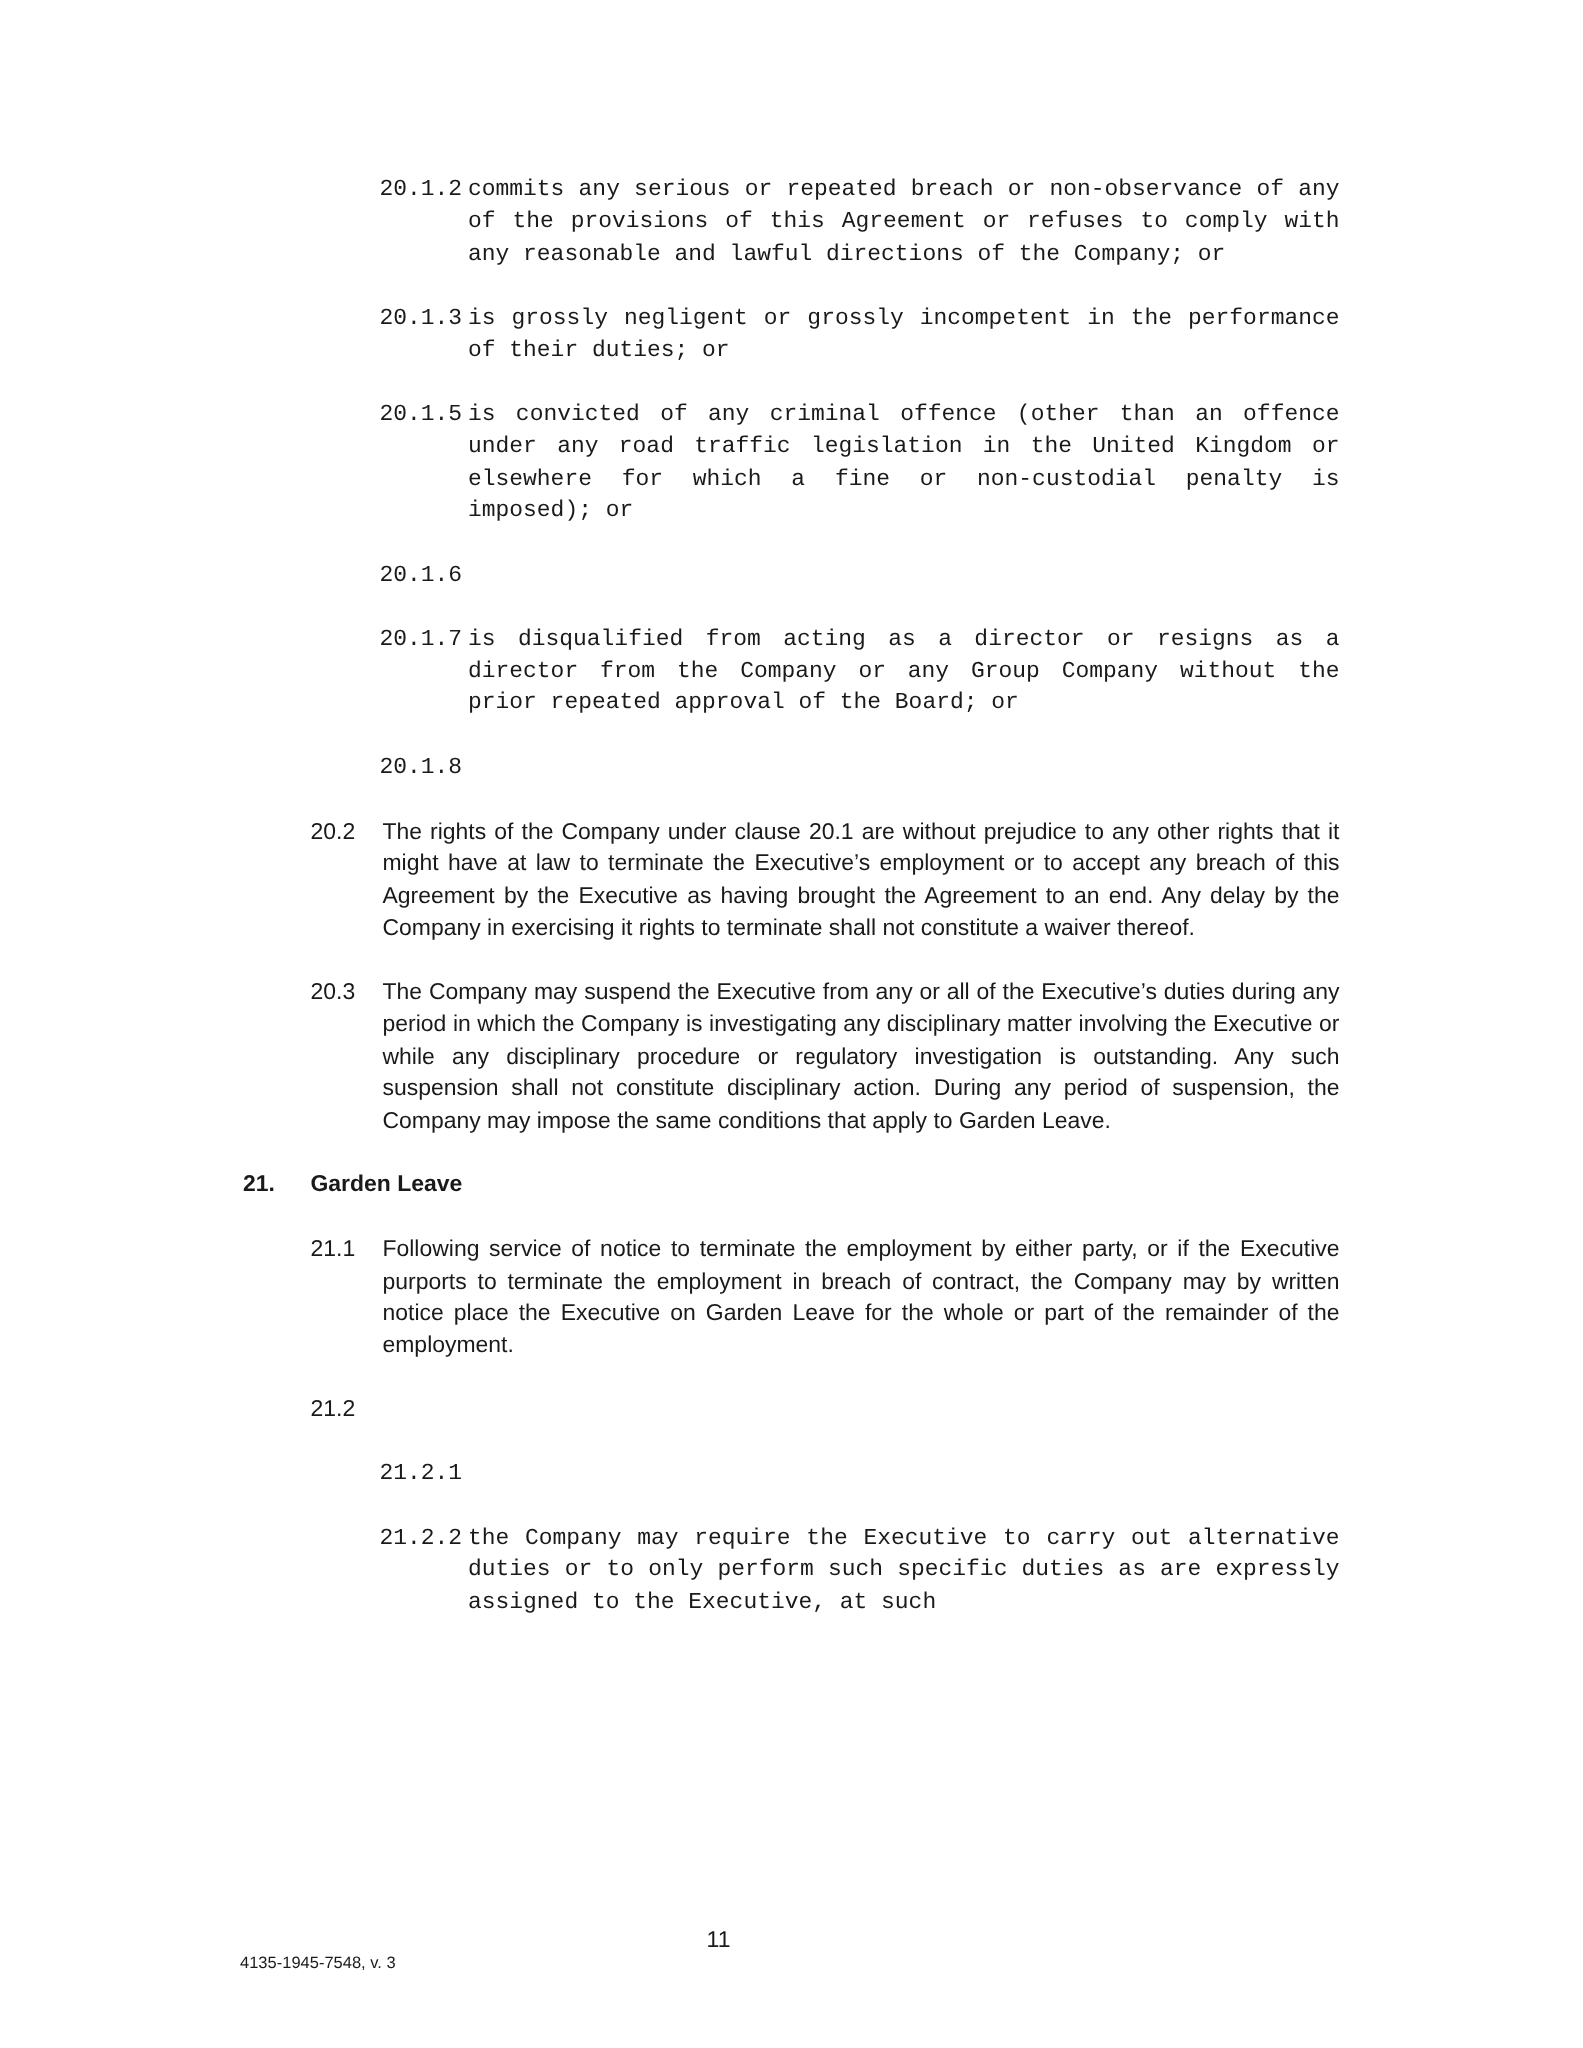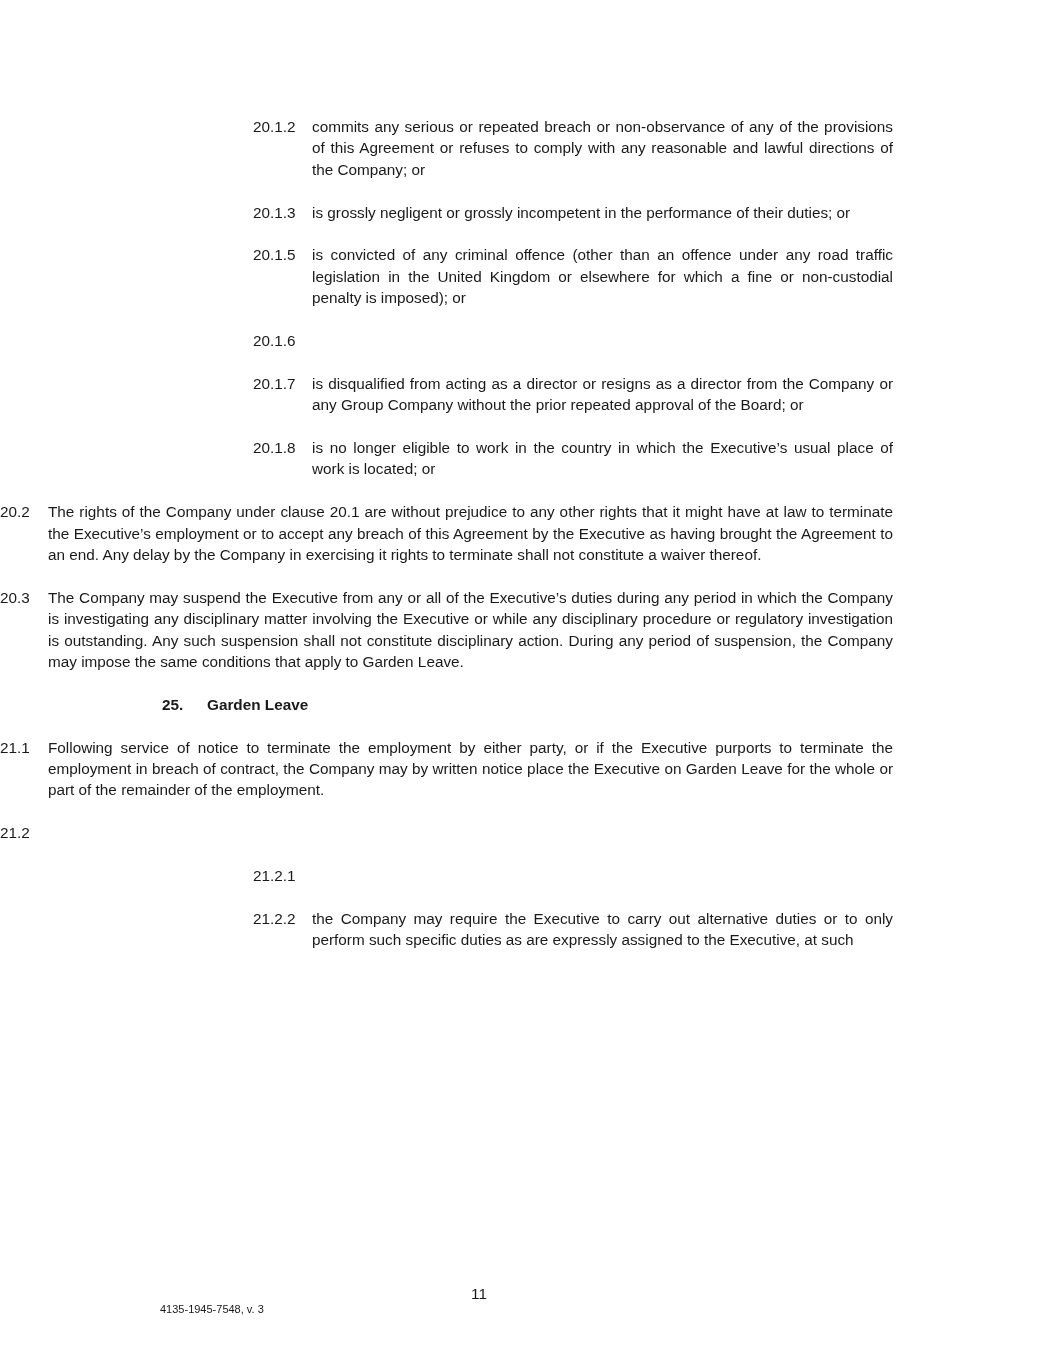--- a/index.html
+++ b/index.html
@@ -30,23 +30,23 @@
   .clause .num {
     flex: 0 0 auto;
     white-space: nowrap;
   }
   .clause .text {
     flex: 1 1 auto;
     text-align: justify;
   }
   .l1 { padding-left: 162px; font-weight: bold; }
   .l1 .num { width: 45px; }
-  .l2 { }
+  .l2 { padding-left: 207px; }
   .l2 .num { width: 48px; }
-  .l3 { padding-left: 253px; }
+  .l3 { padding-left: 253px; font-family: Liberation Mono, monospace; }
   .l3 .num { width: 59px; }
   .page-number {
     position: absolute;
     top: 1283px;
     left: 0;
     width: 958px;
     text-align: center;
   }
   .doc-reference {
     position: absolute;
@@ -74,32 +74,31 @@
       </div>
       <div class="clause l3">
         <span class="num">20.1.6</span>
       </div>
       <div class="clause l3">
         <span class="num">20.1.7</span>
         <div class="text">is disqualified from acting as a director or resigns as a director from the Company or any Group Company without the prior repeated approval of the Board; or</div>
       </div>
       <div class="clause l3">
         <span class="num">20.1.8</span>
-        <div class="text">is no longer eligible to work in the country in which the Executive’s usual place of work is located; or</div>
       </div>
       <div class="clause l2">
         <span class="num">20.2</span>
         <div class="text">The rights of the Company under clause 20.1 are without prejudice to any other rights that it might have at law to terminate the Executive’s employment or to accept any breach of this Agreement by the Executive as having brought the Agreement to an end. Any delay by the Company in exercising it rights to terminate shall not constitute a waiver thereof.</div>
       </div>
       <div class="clause l2">
         <span class="num">20.3</span>
         <div class="text">The Company may suspend the Executive from any or all of the Executive’s duties during any period in which the Company is investigating any disciplinary matter involving the Executive or while any disciplinary procedure or regulatory investigation is outstanding. Any such suspension shall not constitute disciplinary action. During any period of suspension, the Company may impose the same conditions that apply to Garden Leave.</div>
       </div>
       <div class="clause l1">
-        <span class="num">25.</span>
+        <span class="num">21.</span>
         <div class="text">Garden Leave</div>
       </div>
       <div class="clause l2">
         <span class="num">21.1</span>
         <div class="text">Following service of notice to terminate the employment by either party, or if the Executive purports to terminate the employment in breach of contract, the Company may by written notice place the Executive on Garden Leave for the whole or part of the remainder of the employment.</div>
       </div>
       <div class="clause l2">
         <span class="num">21.2</span>
       </div>
       <div class="clause l3">

